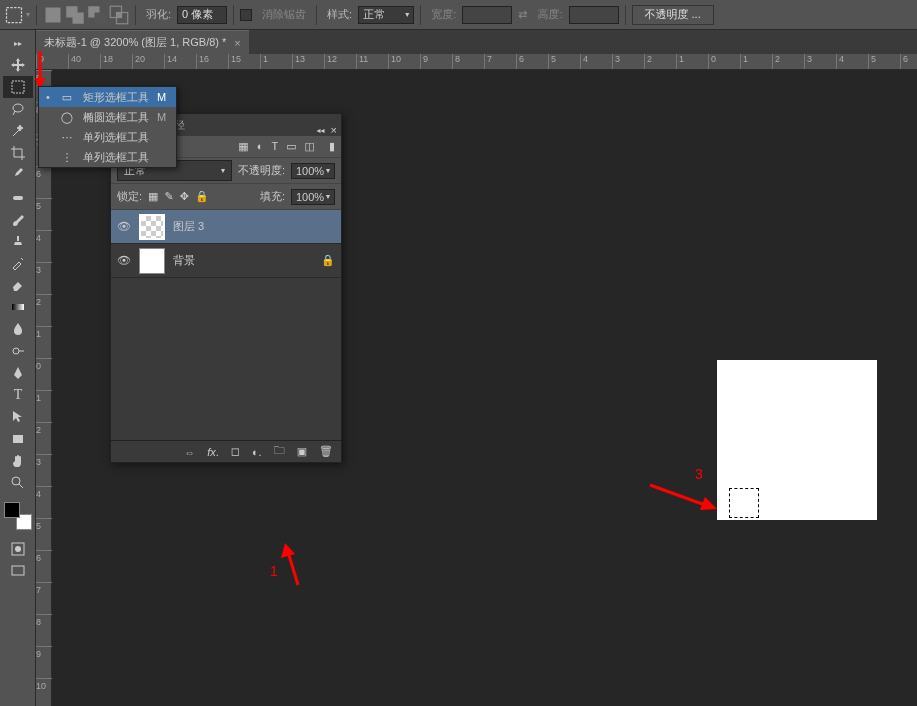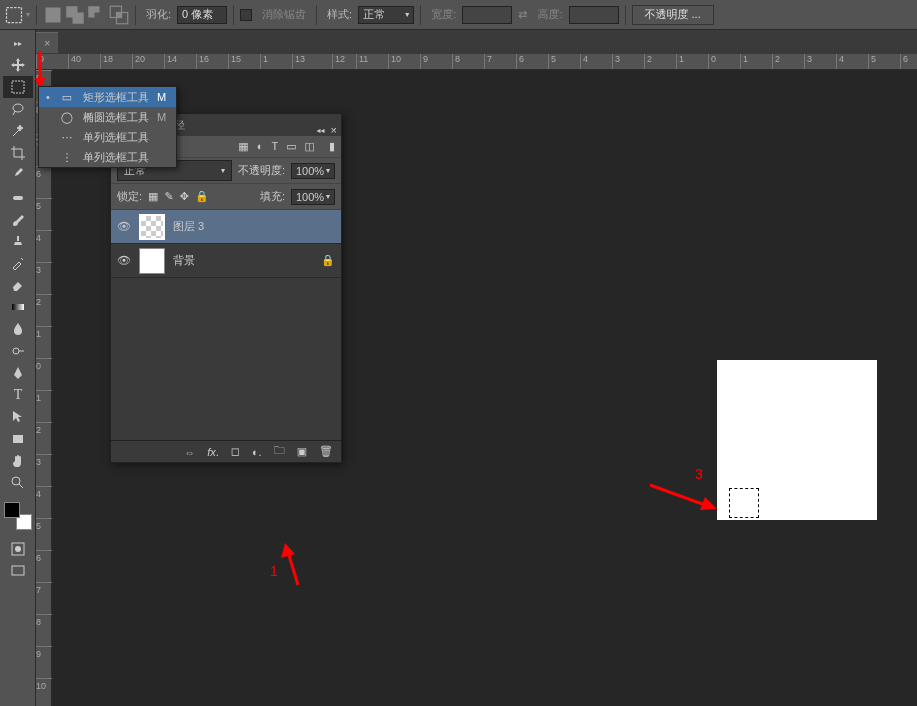--- a/index.html
+++ b/index.html
@@ -113,20 +113,21 @@
   <input class="opt-input" disabled="" style="background: rgb(68, 68, 68);">
   <span class="opt-label dim">⇄</span>
   <span class="opt-label dim">高度:</span>
   <input class="opt-input" disabled="" style="background: rgb(68, 68, 68);">
   <div class="opt-sep"></div>
   <div class="opt-btn">不透明度 ...</div>
 </div>
 
 <div class="tab-bar">
   <div class="doc-tab">
+    <span>未标题-1 @ 3200% (图层 1, RGB/8) *</span>
     <span class="close">×</span>
   </div>
 </div>
 
 <div class="toolbar">
   <div class="tool">
       <span class="tri">▸▸</span>
     </div>
   <div class="tool">
       <svg viewBox="0 0 16 16">
@@ -255,21 +256,21 @@
 <div class="ruler-h" id="rulerH">
     <div class="tick" style="left: 0px;">9</div>
     <div class="tick" style="left: 32px;">40</div>
     <div class="tick" style="left: 64px;">18</div>
     <div class="tick" style="left: 96px;">20</div>
     <div class="tick" style="left: 128px;">14</div>
     <div class="tick" style="left: 160px;">16</div>
     <div class="tick" style="left: 192px; text-align: right;">15</div>
     <div class="tick" style="left: 224px;">1</div>
     <div class="tick" style="left: 256px;">13</div>
-    <div class="tick" style="left: 296px;">12</div>
+    <div class="tick" style="left: 288px;">12</div>
     <div class="tick" style="left: 320px;">11</div>
     <div class="tick" style="left: 352px;">10</div>
     <div class="tick" style="left: 384px;">9</div>
     <div class="tick" style="left: 416px;">8</div>
     <div class="tick" style="left: 448px;">7</div>
     <div class="tick" style="left: 480px;">6</div>
     <div class="tick" style="left: 512px;">5</div>
     <div class="tick" style="left: 544px;">4</div>
     <div class="tick" style="left: 576px;">3</div>
     <div class="tick" style="left: 608px;">2</div>

